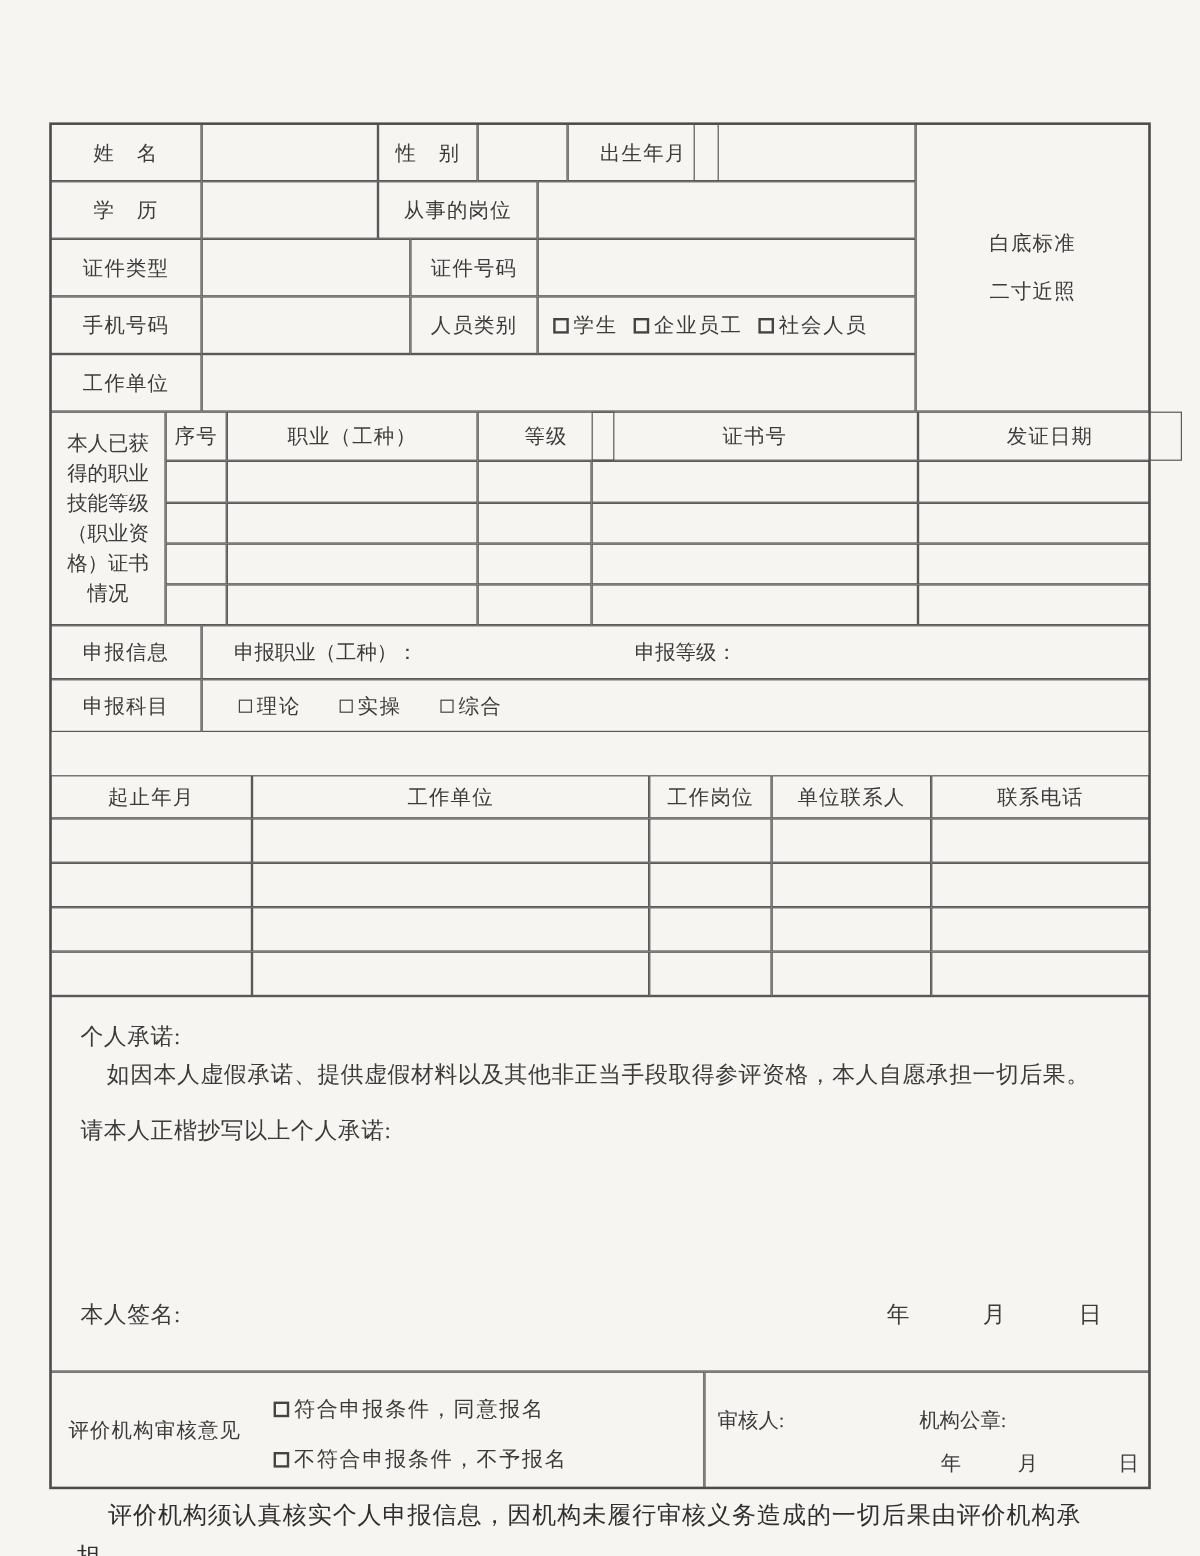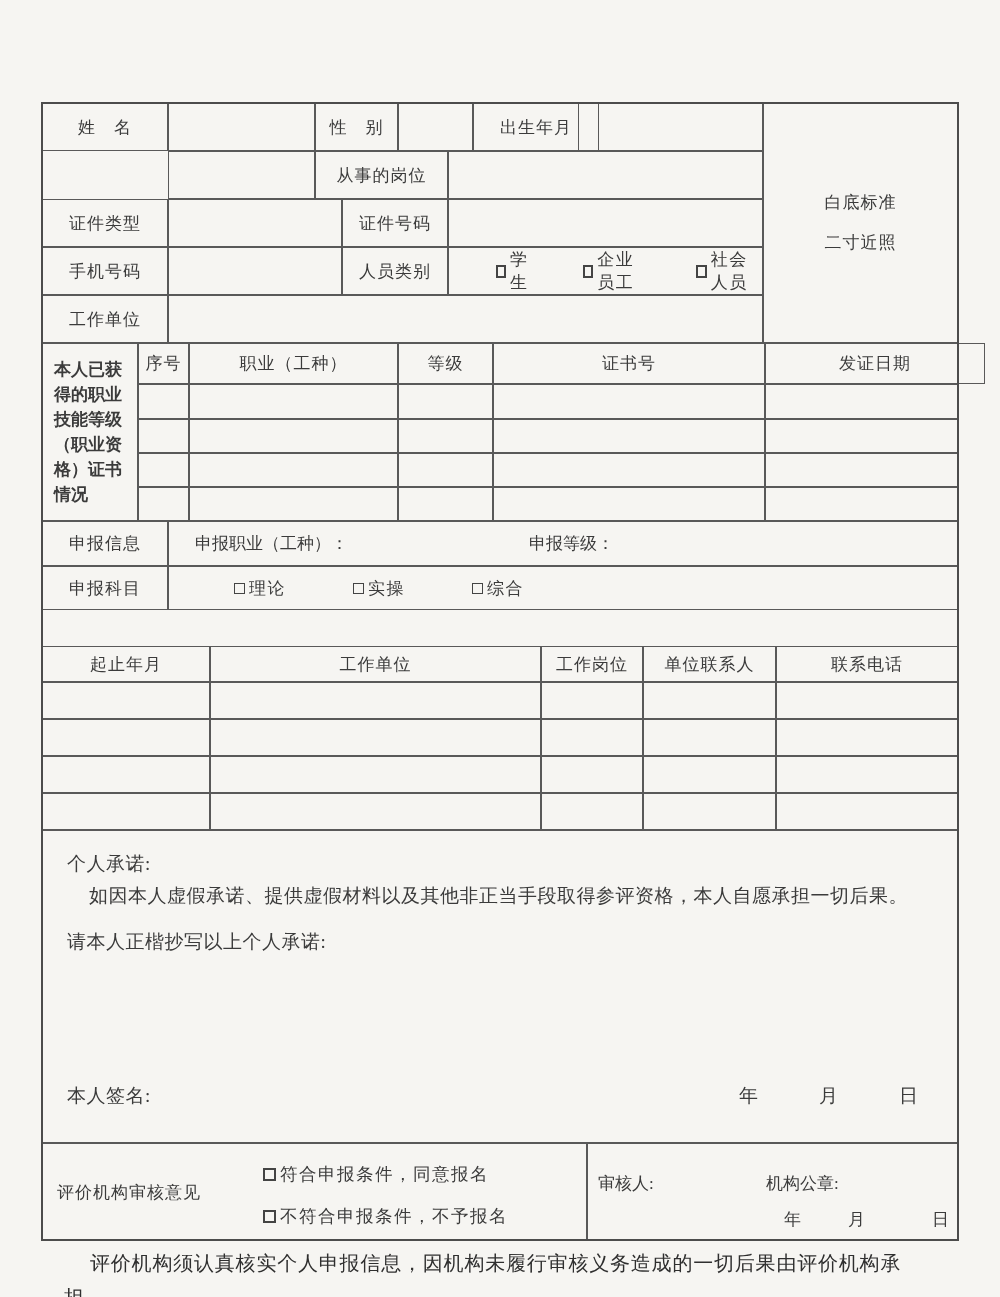--- a/index.html
+++ b/index.html
@@ -32,24 +32,24 @@
     pointer-events:none;
   }
   .lab{letter-spacing:1px;}
   .left{justify-content:flex-start;}
   .cb{
     display:inline-block;width:13px;height:13px;
     border:2px solid #444;box-sizing:border-box;
     margin-right:4px;vertical-align:-1px;background:transparent;
   }
   .cb.small{width:11px;height:11px;border-width:1.5px;}
-  .opt{display:inline-flex;align-items:center;letter-spacing:1.5px;margin-left:35px;}
+  .opt{display:inline-flex;align-items:center;letter-spacing:1.5px;}
   .vwrap{
-    width:72px;word-break:break-all;line-break:anywhere;
-    line-height:25px;font-size:17px;font-weight:bold;
+    width:72px;text-align:center;word-break:break-all;line-break:anywhere;
+    line-height:25px;font-size:17px;
   }
   .photo-note{text-align:center;line-height:40px;font-size:17px;letter-spacing:1px;}
   .banner{font-size:18px;letter-spacing:0.5px;}
   .abs{position:absolute;}
   .commit-text{font-size:19px;letter-spacing:0.5px;white-space:nowrap;}
   .footnote{
     position:absolute;left:64px;top:1246px;width:872px;
     font-size:20px;line-height:34px;letter-spacing:0.8px;
     text-indent:26px;color:#2f2f2f;
   }
@@ -60,20 +60,21 @@
 <div class="sheet">
 
 
   <div class="cell lab" style="left:42px;top:103px;width:126px;height:48px">姓　名</div>
   <div class="cell" style="left:168px;top:103px;width:147px;height:48px"></div>
   <div class="cell lab" style="left:315px;top:103px;width:83px;height:48px">性　别</div>
   <div class="cell" style="left:398px;top:103px;width:75px;height:48px"></div>
   <div class="cell lab" style="left:473px;top:103px;width:126px;height:48px">出生年月</div>
   <div class="cell" style="left:578px;top:103px;width:185px;height:48px"></div>
 
+  <div class="cell lab" style="left:42px;top:151px;width:126px;height:48px">学　历</div>
   <div class="cell" style="left:168px;top:151px;width:147px;height:48px"></div>
   <div class="cell lab" style="left:315px;top:151px;width:133px;height:48px">从事的岗位</div>
   <div class="cell" style="left:448px;top:151px;width:315px;height:48px"></div>
 
   <div class="cell lab" style="left:42px;top:199px;width:126px;height:48px">证件类型</div>
   <div class="cell" style="left:168px;top:199px;width:174px;height:48px"></div>
   <div class="cell lab" style="left:342px;top:199px;width:106px;height:48px">证件号码</div>
   <div class="cell" style="left:448px;top:199px;width:315px;height:48px"></div>
 
   <div class="cell lab" style="left:42px;top:247px;width:126px;height:48px">手机号码</div>
@@ -103,21 +104,21 @@
       <div>二寸近照</div>
     </div>
   </div>
 
   <div class="cell" style="left:42px;top:343px;width:96px;height:178px">
     <div class="vwrap">本人已获得的职业技能等级（职业资格）证书情况</div>
   </div>
 
   <div class="cell lab" style="left:138px;top:343px;width:51px;height:41px">序号</div>
   <div class="cell lab" style="left:189px;top:343px;width:209px;height:41px">职业（工种）</div>
-  <div class="cell lab" style="left:398px;top:343px;width:95px;height:41px">等级</div>
+  <div class="cell lab" style="left:398px;top:343px;width:114px;height:41px">等级</div>
   <div class="cell lab" style="left:493px;top:343px;width:272px;height:41px">证书号</div>
   <div class="cell lab" style="left:765px;top:343px;width:220px;height:41px">发证日期</div>
 
   <div class="cell" style="left:138px;top:384px;width:51px;height:35px"></div>
   <div class="cell" style="left:189px;top:384px;width:209px;height:35px"></div>
   <div class="cell" style="left:398px;top:384px;width:95px;height:35px"></div>
   <div class="cell" style="left:493px;top:384px;width:272px;height:35px"></div>
   <div class="cell" style="left:765px;top:384px;width:193px;height:35px"></div>
 
   <div class="cell" style="left:138px;top:419px;width:51px;height:34px"></div>

